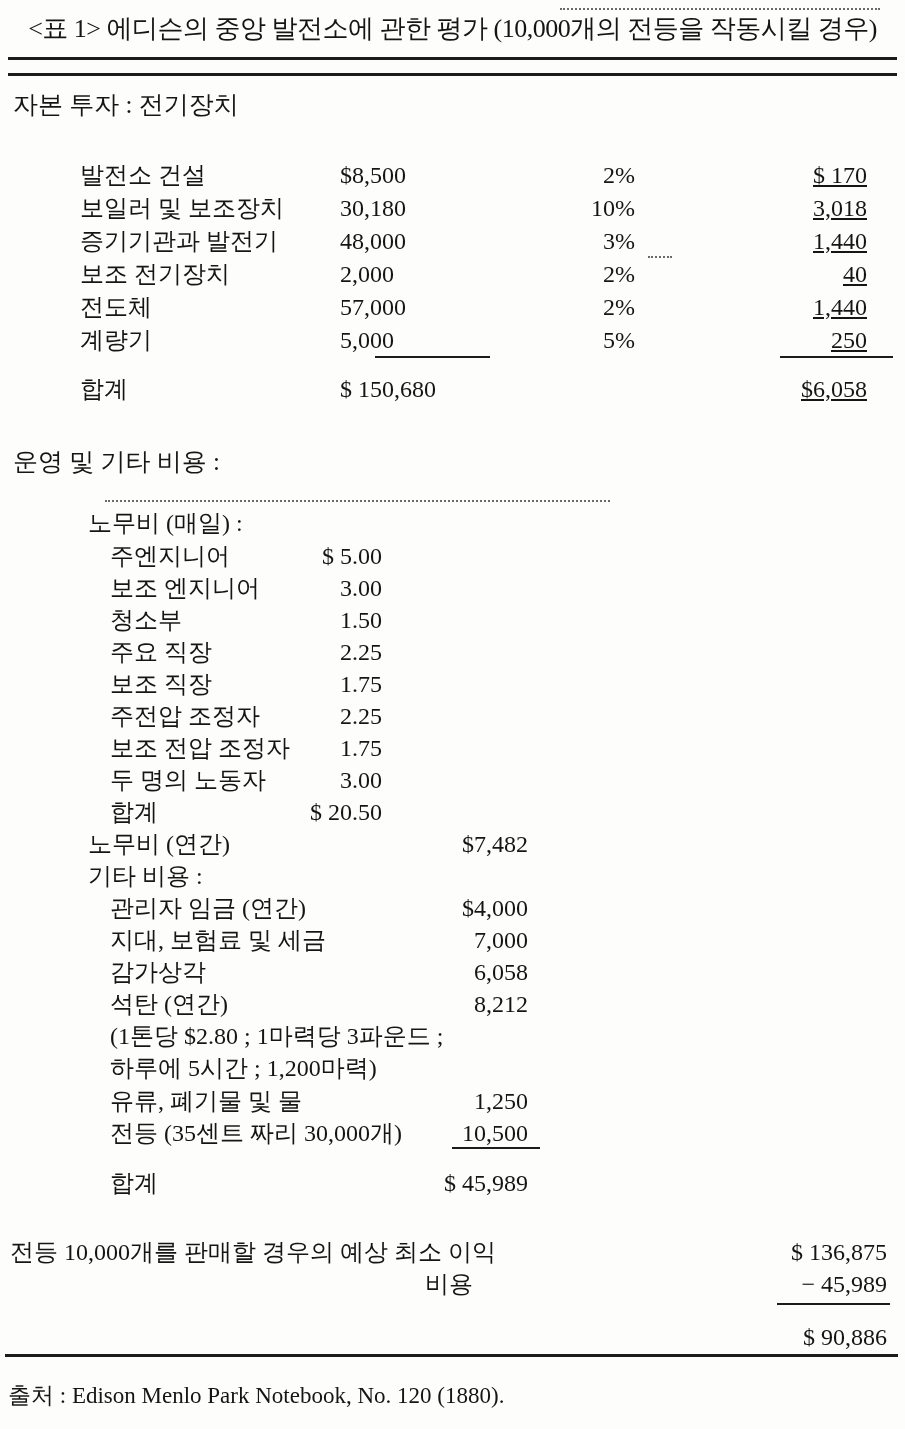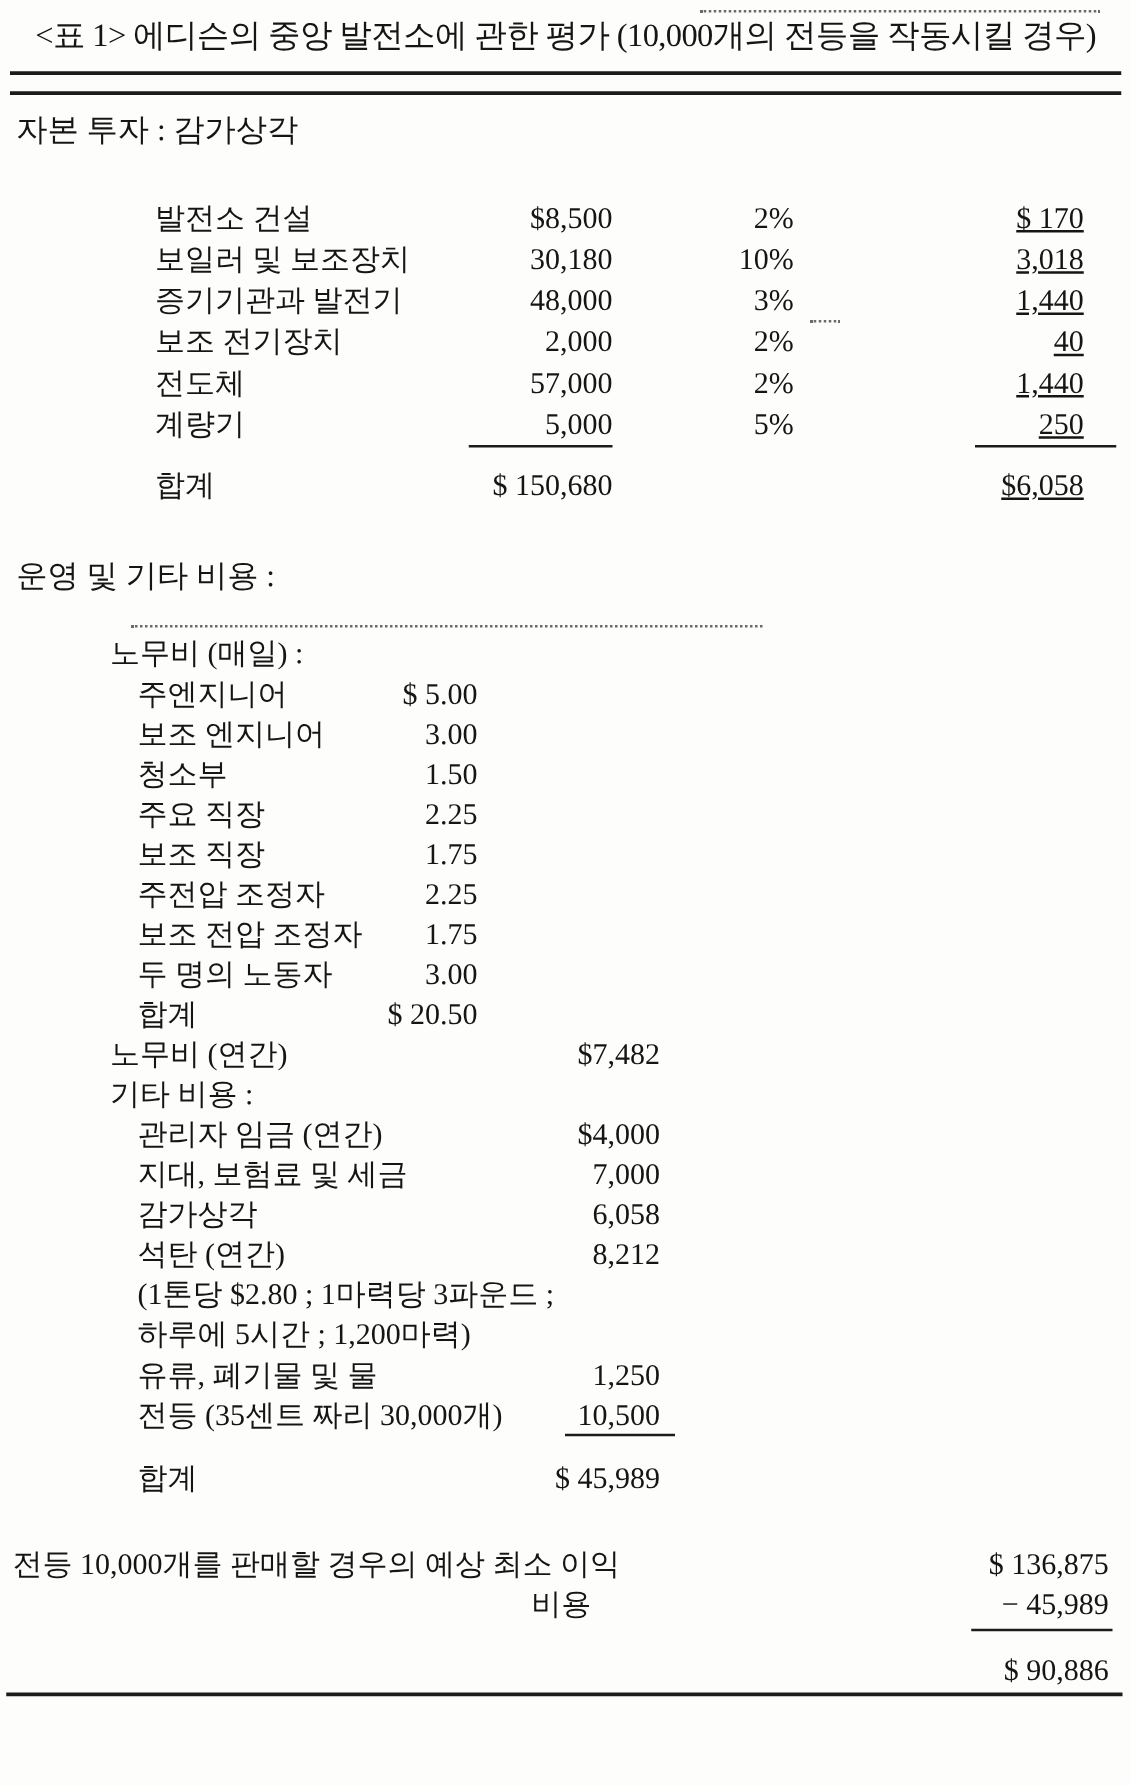--- a/index.html
+++ b/index.html
@@ -30,22 +30,22 @@
   
   .dots { position: absolute; border-top: 2px dotted #6a6a6a; height: 0; }
   .dots-title { top: 8px; left: 560px; width: 320px; }
   .dots-mid { top: 500px; left: 105px; width: 505px; }
   .dots-rate { top: 256px; left: 648px; width: 24px; }
 
   
   .h-left { left: 13px; font-size: 25px; }
 
   
-  .col-label { position: absolute; left: 80px; white-space: nowrap; margin-left: 44px; }
-  .col-amt   { position: absolute; left: 340px; width: 150px; text-align: right; }
+  .col-label { position: absolute; left: 80px; white-space: nowrap; }
+  .col-amt   { position: absolute; left: 340px; width: 150px; text-align: left; }
   .col-rate  { position: absolute; left: 540px; width: 95px; text-align: right; }
   .col-dep   { position: absolute; left: 700px; width: 167px; text-align: right; text-decoration: underline; }
 
   
   .col-label0 { position: absolute; left: 88px; white-space: nowrap; }
   .col-label2 { position: absolute; left: 110px; white-space: nowrap; }
   .col-dval   { position: absolute; left: 250px; width: 132px; text-align: right; }
   .col-aval   { position: absolute; left: 360px; width: 168px; text-align: right; }
 
   
@@ -60,21 +60,21 @@
 <div class="page">
 
   <div class="dots dots-title"></div>
   <div class="dots dots-mid"></div>
   <div class="dots dots-rate"></div>
 
   <div class="line title">&lt;표 1&gt; 에디슨의 중앙 발전소에 관한 평가 (10,000개의 전등을 작동시킬 경우)</div>
   <div class="rule rule-top-1"></div>
   <div class="rule rule-top-2"></div>
 
-  <div class="line h-left" style="top:90px;">자본 투자 : 감가상각</div>
+  <div class="line h-left" style="top:90px;">자본 투자 : 전기장치</div>
 
   <div class="line" style="top:160px;">
     <span class="col-label">발전소 건설</span>
     <span class="col-amt">$8,500</span>
     <span class="col-rate">2%</span>
     <span class="col-dep">$ 170</span>
   </div>
   <div class="line" style="top:193px;">
     <span class="col-label">보일러 및 보조장치</span>
     <span class="col-amt">30,180</span>
@@ -215,14 +215,15 @@
   </div>
 
   <div class="rule rule-net"></div>
 
   <div class="line" style="top:1322px;">
     <span class="col-final">$ 90,886</span>
   </div>
 
   <div class="rule rule-bottom"></div>
 
+  <div class="line src" style="top:1381px; left:8px;">출처 : Edison Menlo Park Notebook, No. 120 (1880).</div>
 
 </div>
 
 </body></html>

